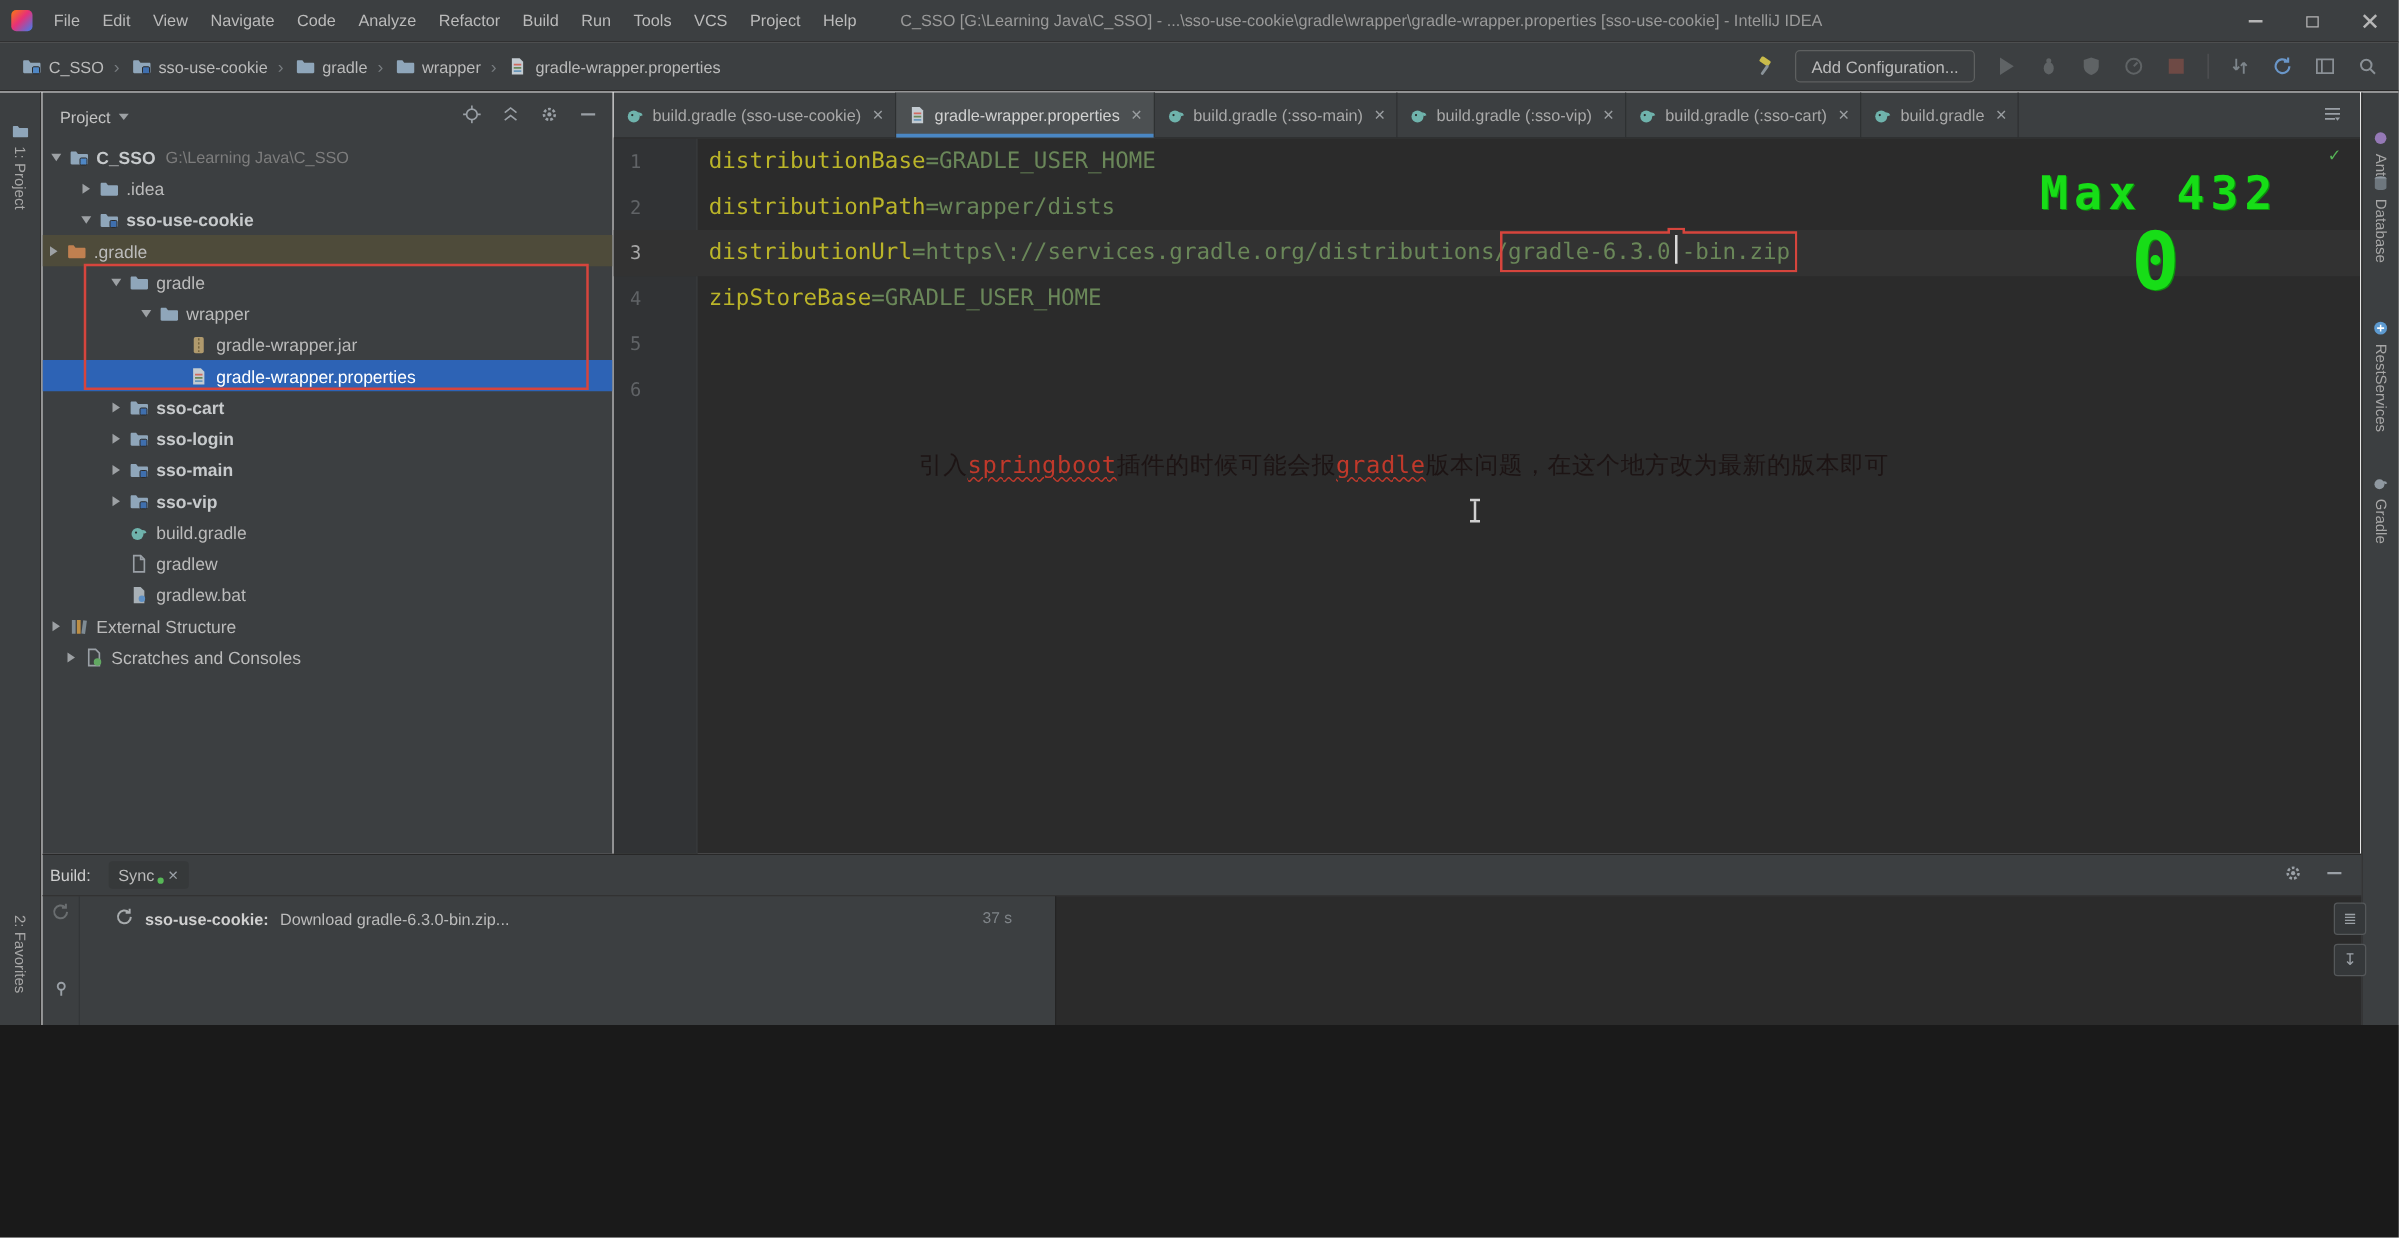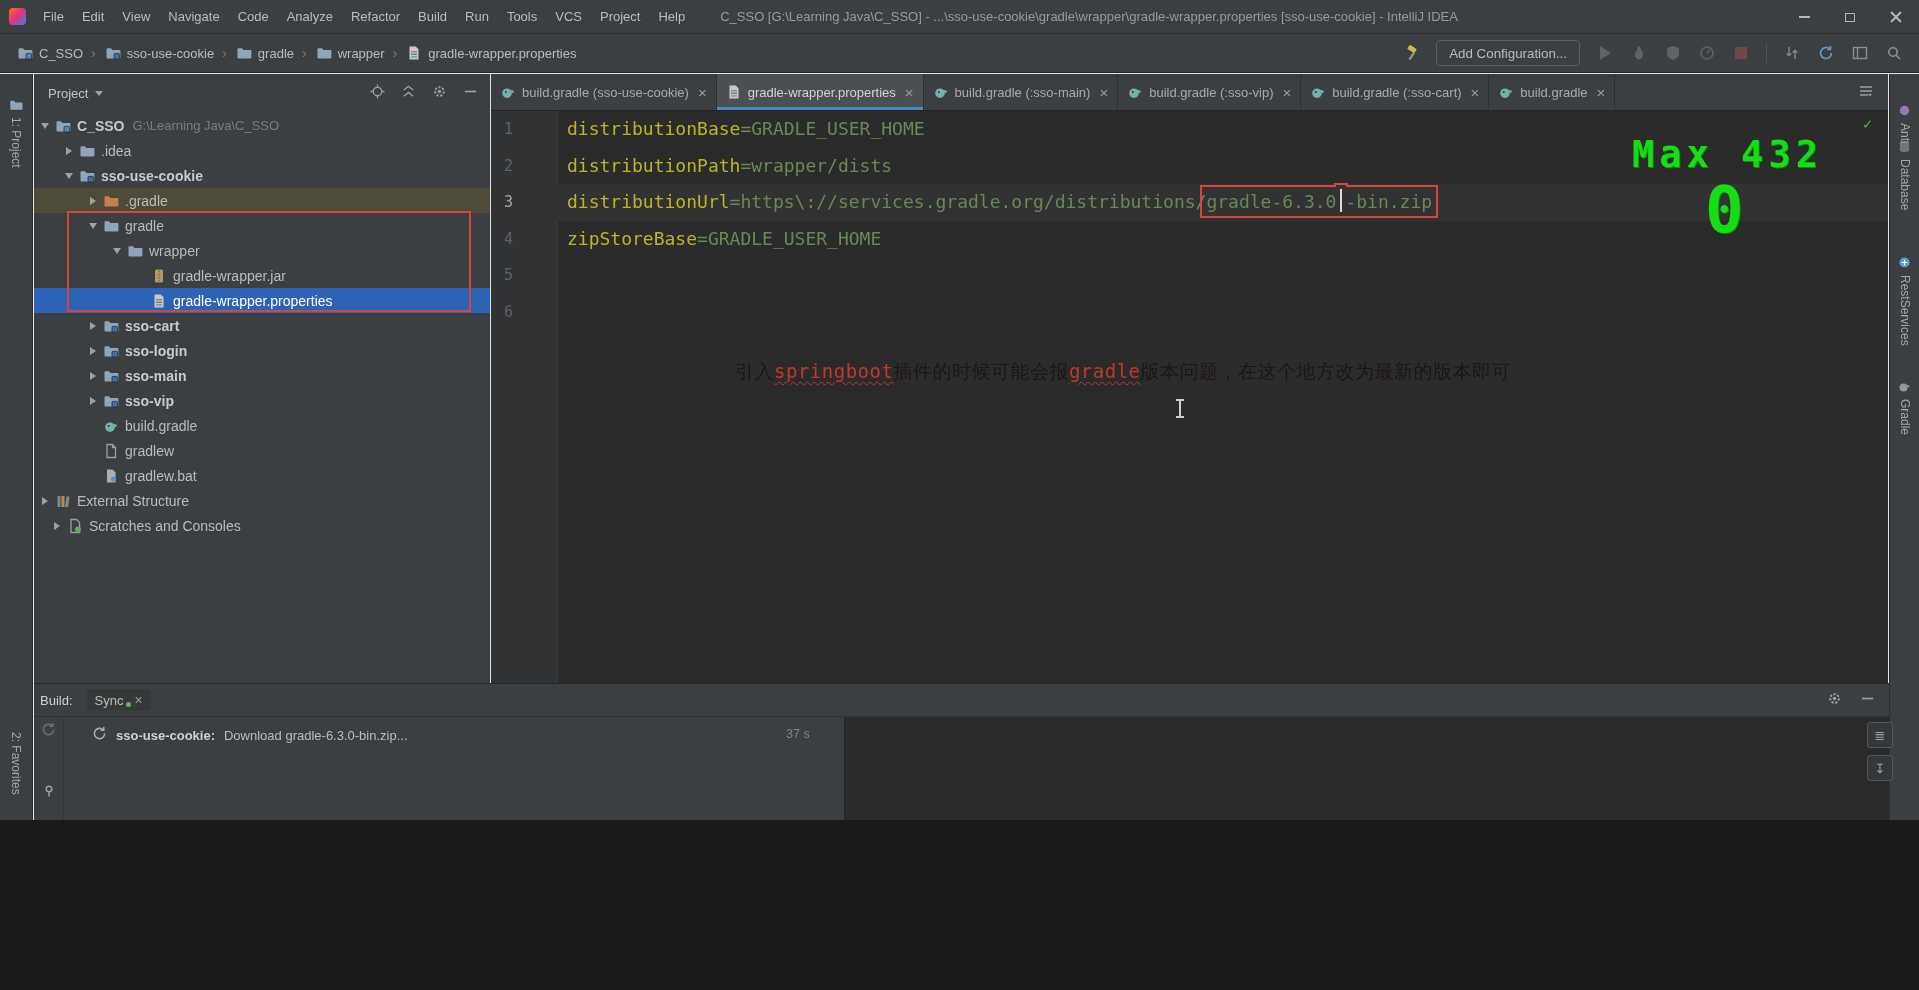--- a/index.html
+++ b/index.html
@@ -396,21 +396,21 @@
         <div class="tree-row" style="padding-left: 26px;">
           <span class="arrow tri-down"></span>
           <span class="ticon">
             <svg width="16" height="16" viewBox="0 0 16 16">
               <path d="M1.5 3.2h4.4l1.5 1.9h7.1c.5 0 .9.4.9.9v6.6c0 .5-.4.9-.9.9H2.4c-.5 0-.9-.4-.9-.9V4.1c0-.5.4-.9.9-.9z" fill="#8fa6ba"></path>
               <rect x="9" y="8.4" width="5.6" height="5.6" rx="1" fill="#3f6fae" stroke="#2b2b2b" stroke-width="0.8"></rect>
             </svg>
           </span>
           <span class="tlabel bold">sso-use-cookie</span>
         </div>
-        <div class="tree-row excluded" style="padding-left: 50px;">
+        <div class="tree-row excluded" style="">
           <span class="arrow tri-right"></span>
           <span class="ticon">
             <svg width="16" height="16" viewBox="0 0 16 16">
               <path d="M1.5 3.2h4.4l1.5 1.9h7.1c.5 0 .9.4.9.9v6.6c0 .5-.4.9-.9.9H2.4c-.5 0-.9-.4-.9-.9V4.1c0-.5.4-.9.9-.9z" fill="#c08050"></path>
             </svg>
           </span>
           <span class="tlabel">.gradle</span>
         </div>
         <div class="tree-row" style="padding-left: 50px;">
           <span class="arrow tri-down"></span>

